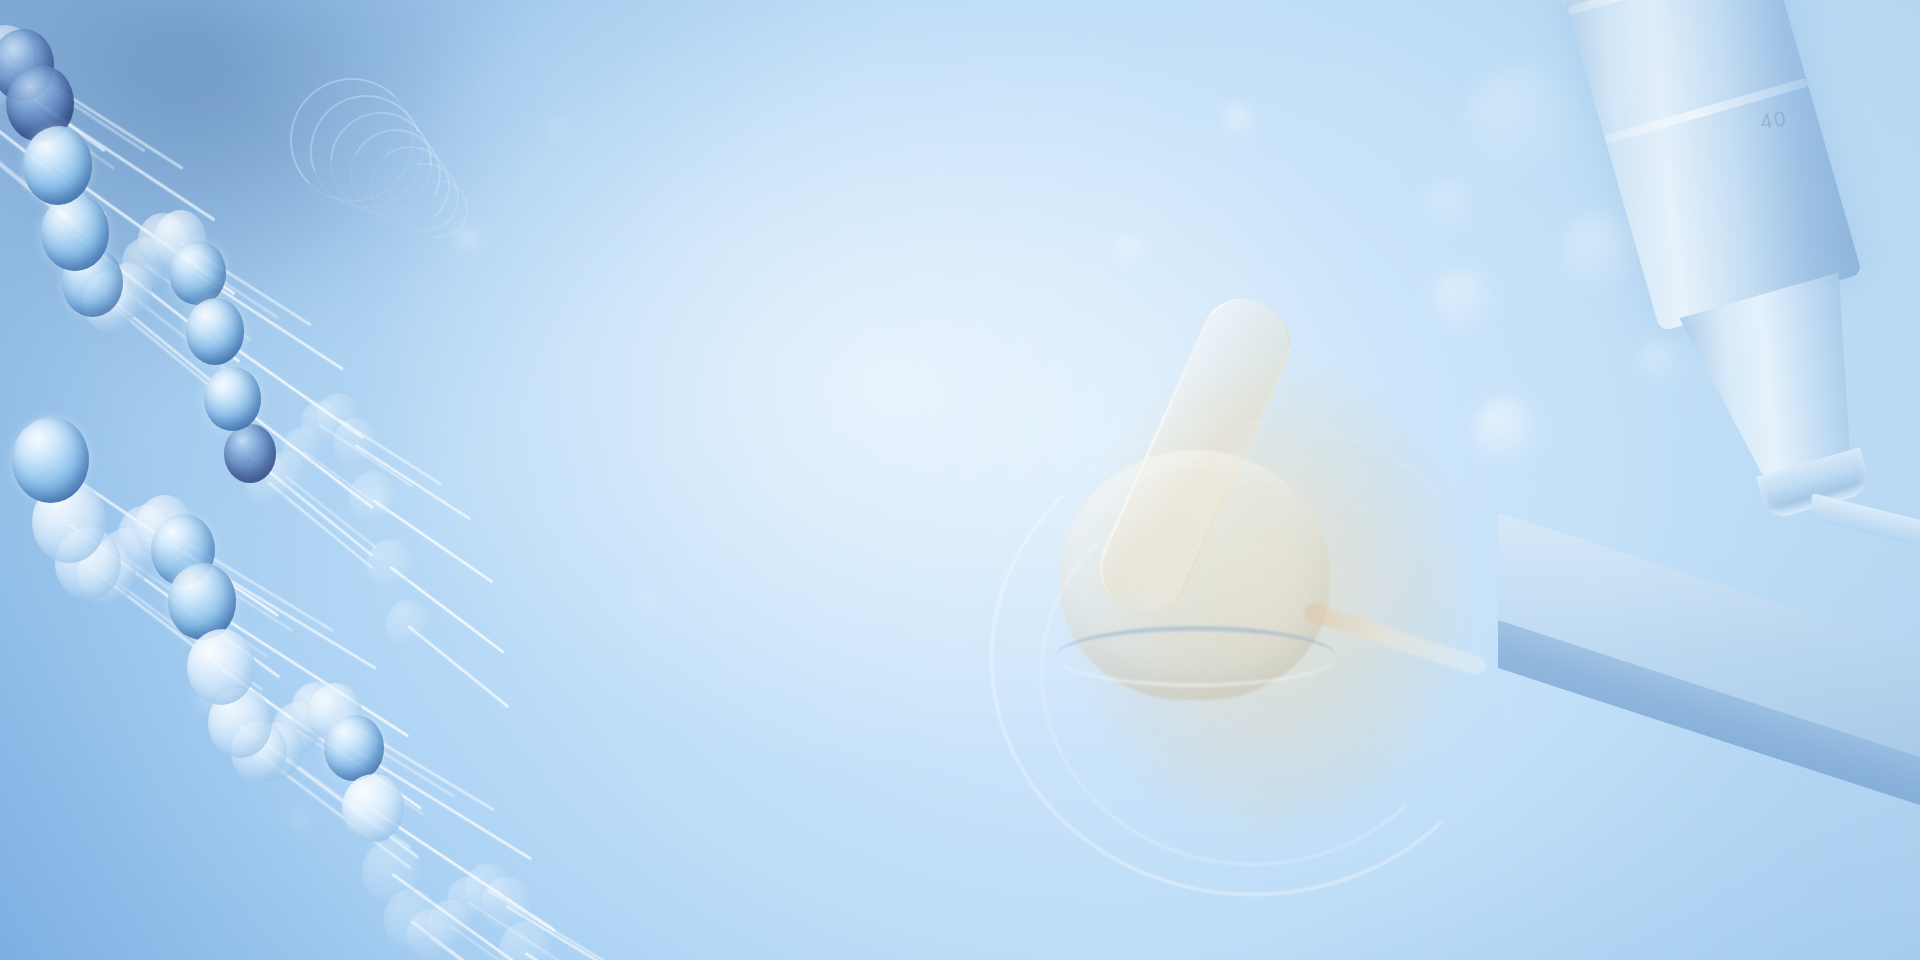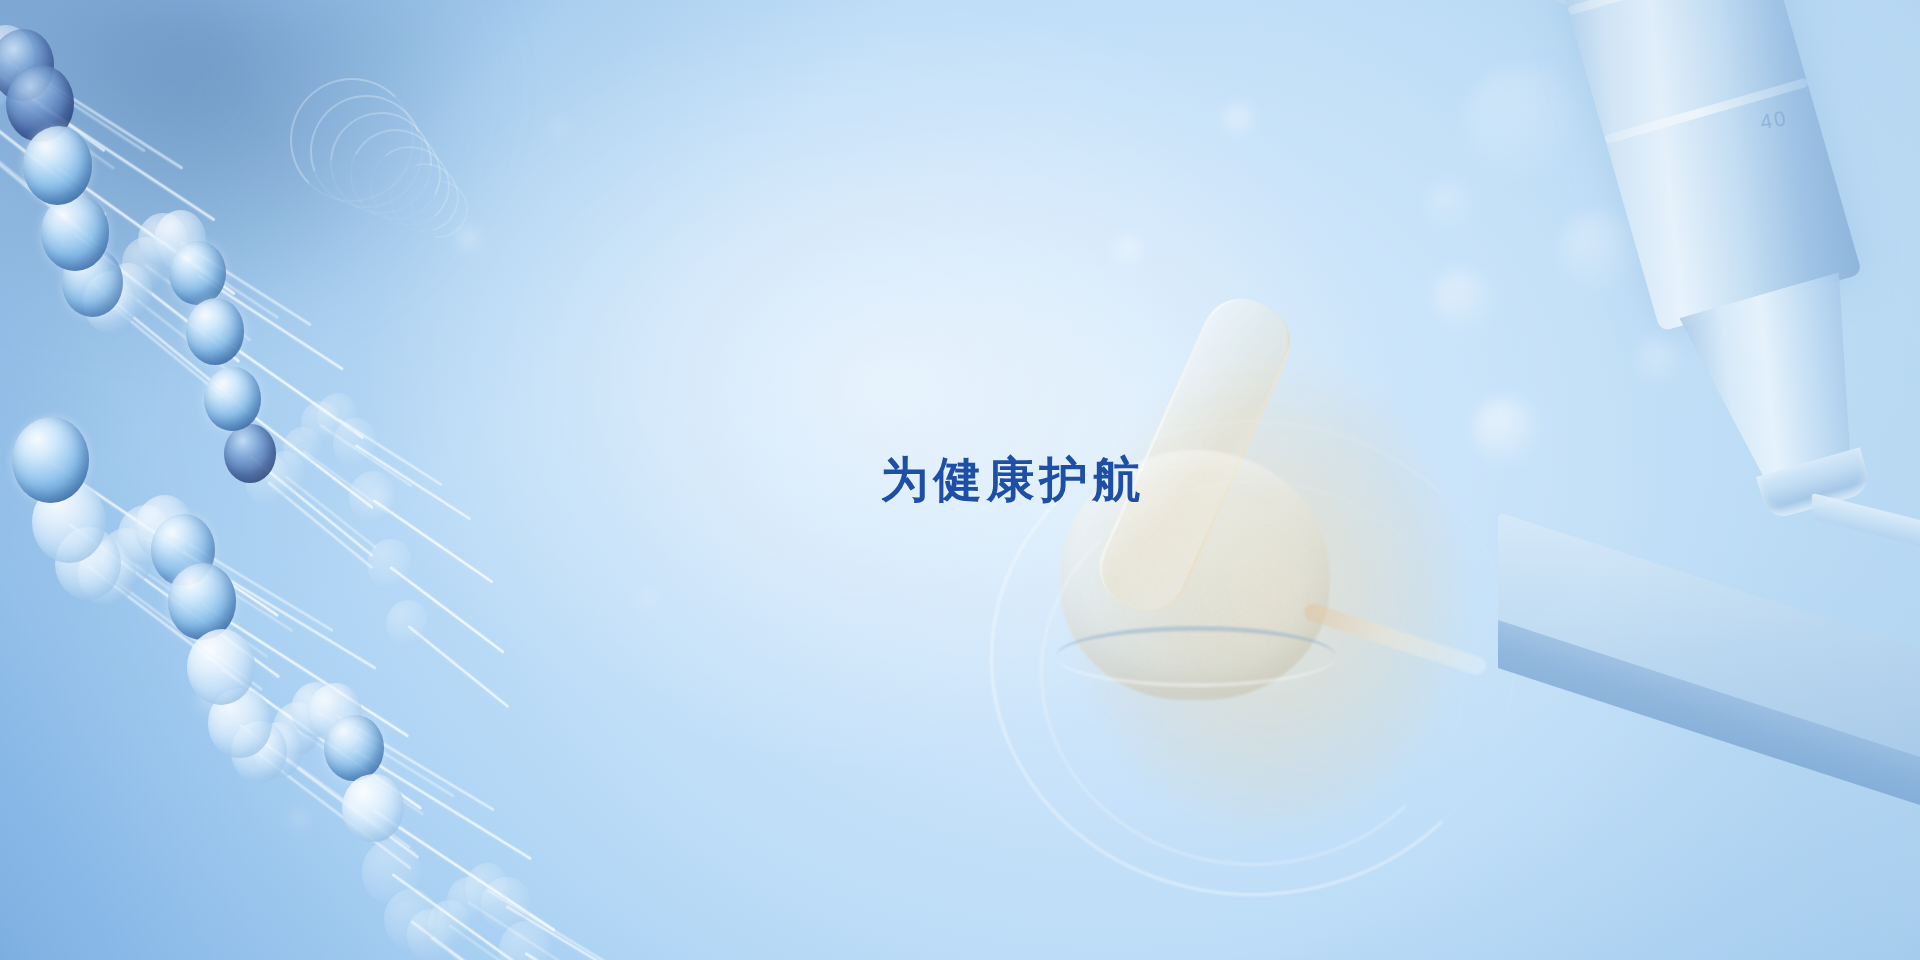--- a/index.html
+++ b/index.html
@@ -536,16 +536,15 @@
     <div class="scope-label">40</div>
   </div>
 
   <div class="stage-top"></div>
   <div class="stage-edge"></div>
   <div class="stage-clip"></div>
 
   <div class="bg-base bg-vignette"></div>
 
   <div class="text-block">
-    <p class="title-slogan">为健康护航</p>
   </div>
 
 </div>
 
 </body></html>

